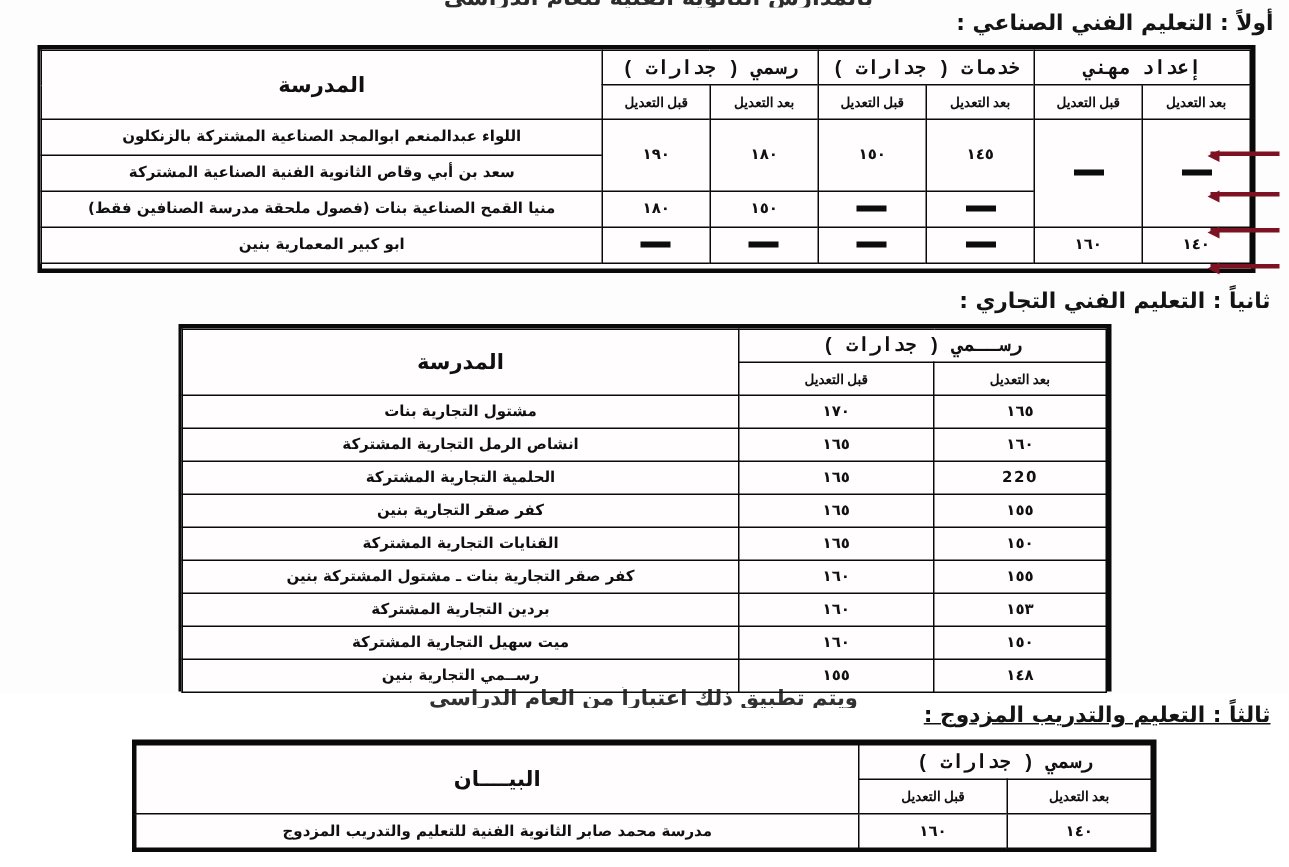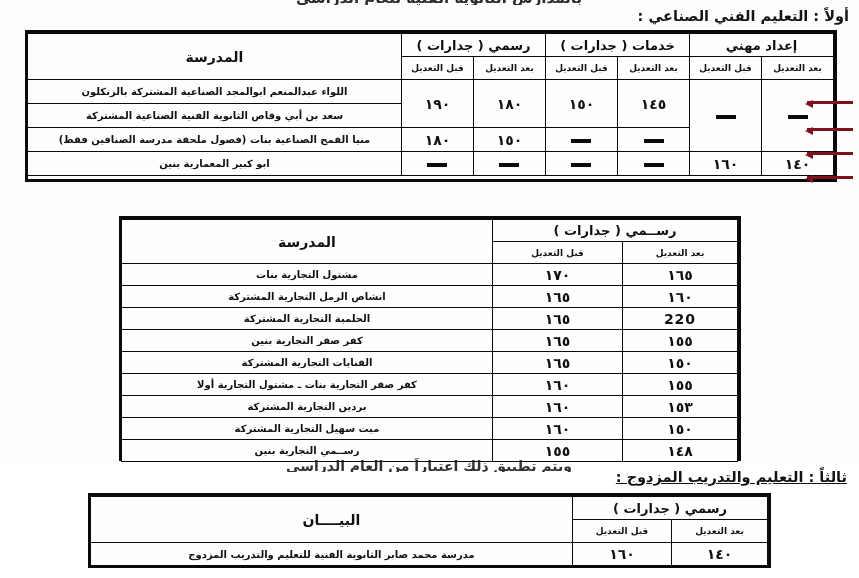--- a/index.html
+++ b/index.html
@@ -73,31 +73,33 @@
     position: absolute;
     border: 3.5px solid #0a0a0a;
     box-sizing: border-box;
   }
 
   
   .hdr-group {
     font-size: 13px;
     height: 25px;
     letter-spacing: 0.3px;
+    font-family: Liberation Mono, monospace;
   }
   .hdr-sub {
     font-size: 9px;
     height: 15px;
     font-weight: bold;
+    font-family: Liberation Serif, serif;
   }
   .hdr-school {
     font-size: 14px;
   }
   .cell-num {
-    font-size: 14px;
+    font-size: 10px;
     letter-spacing: 1px;
   }
   .cell-name {
     font-size: 10px;
     text-align: center;
     white-space: nowrap;
     letter-spacing: 0px;
   }
   .dash-cell .dash {
     display: inline-block;
@@ -223,20 +225,21 @@
         <td class="cell-name">ابو كبير المعمارية بنين</td>
       </tr>
     </tbody>
   </table>
 
   <div class="red-arrow" style="top:101px;"></div>
   <div class="red-arrow" style="top:128px;"></div>
   <div class="red-arrow" style="top:152px;"></div>
   <div class="red-arrow" style="top:176px;"></div>
 
+  <div class="section-heading" id="heading-2">ثانياً : التعليم الفني التجاري :</div>
 
   <div class="outer-frame" id="frame-2"></div>
   <table class="doc-table" id="table-2">
     <colgroup>
       <col style="width:115px">
         <col style="width:130px">
         <col style="width:371px">
     </colgroup>
     <tbody>
       <tr>
@@ -268,21 +271,21 @@
         <td class="cell-name">كفر صقر التجارية بنين</td>
       </tr>
       <tr>
         <td class="cell-num">١٥٠</td>
         <td class="cell-num">١٦٥</td>
         <td class="cell-name">القنايات التجارية المشتركة</td>
       </tr>
       <tr>
         <td class="cell-num">١٥٥</td>
         <td class="cell-num">١٦٠</td>
-        <td class="cell-name">كفر صقر التجارية بنات ـ مشتول التجارية أولا</td>
+        <td class="cell-name">كفر صقر التجارية بنات ـ مشتول المشتركة بنين</td>
       </tr>
       <tr>
         <td class="cell-num">١٥٣</td>
         <td class="cell-num">١٦٠</td>
         <td class="cell-name">بردين التجارية المشتركة</td>
       </tr>
       <tr>
         <td class="cell-num">١٥٠</td>
         <td class="cell-num">١٦٠</td>
         <td class="cell-name">ميت سهيل التجارية المشتركة</td>

